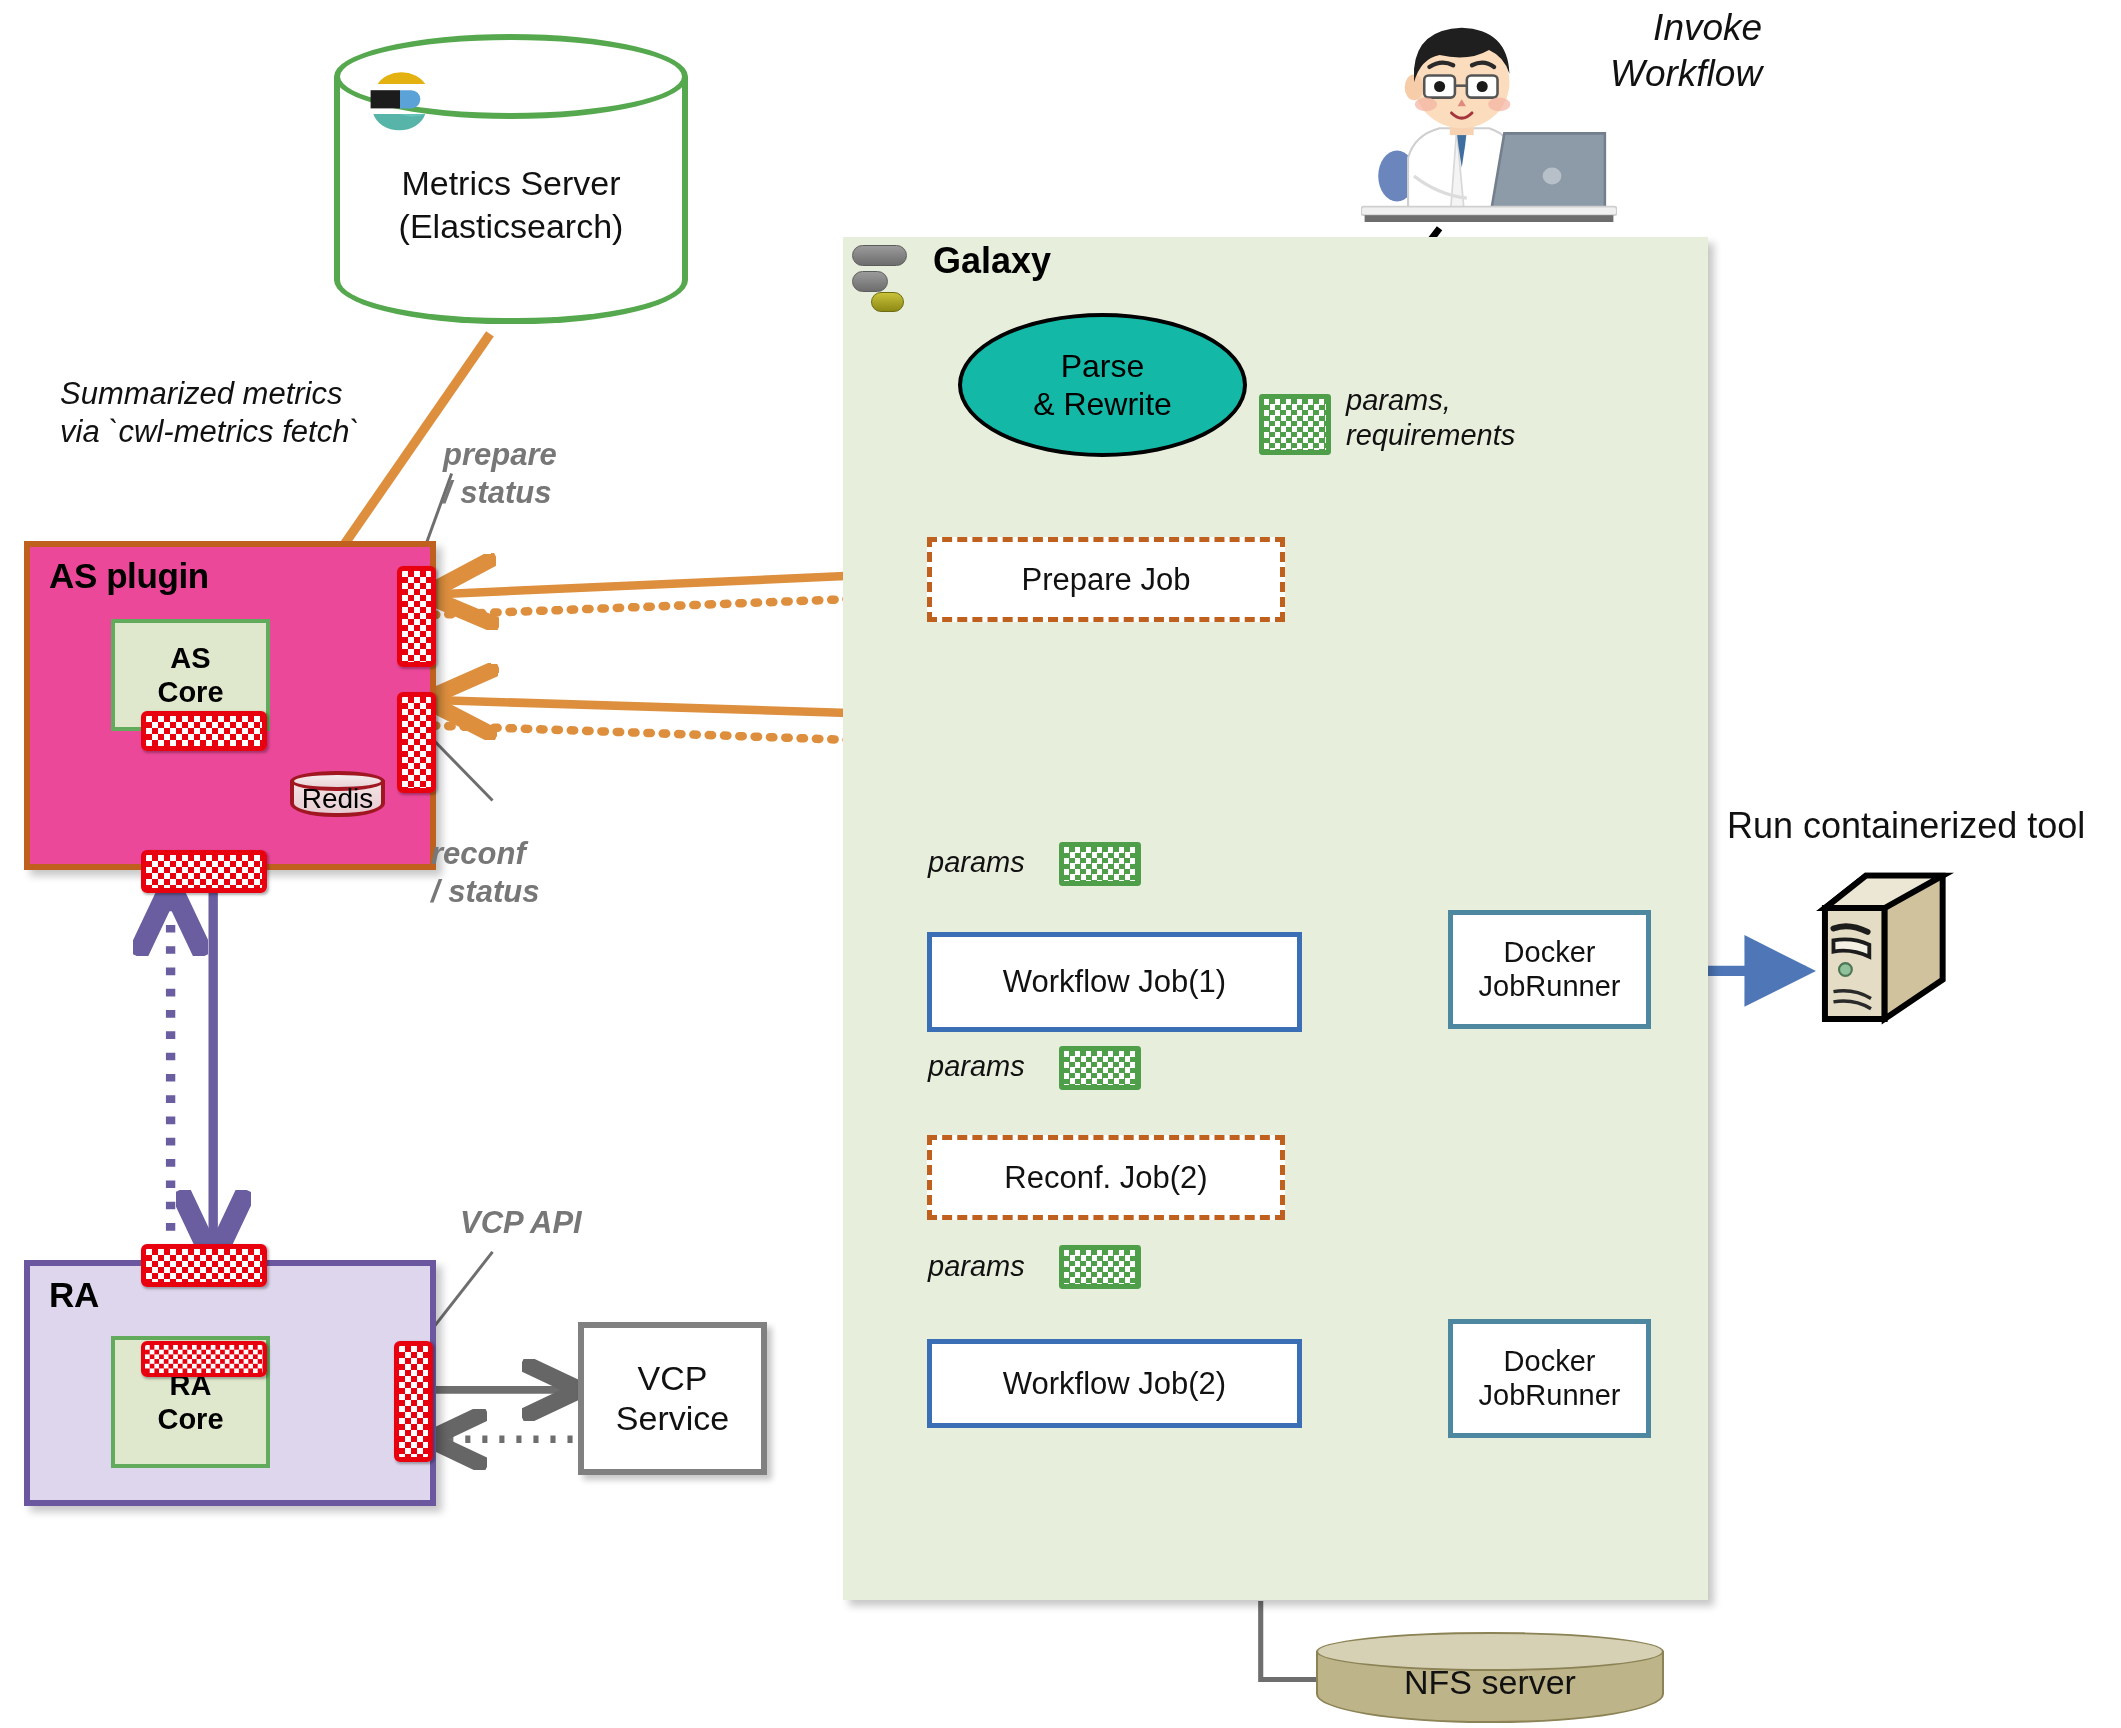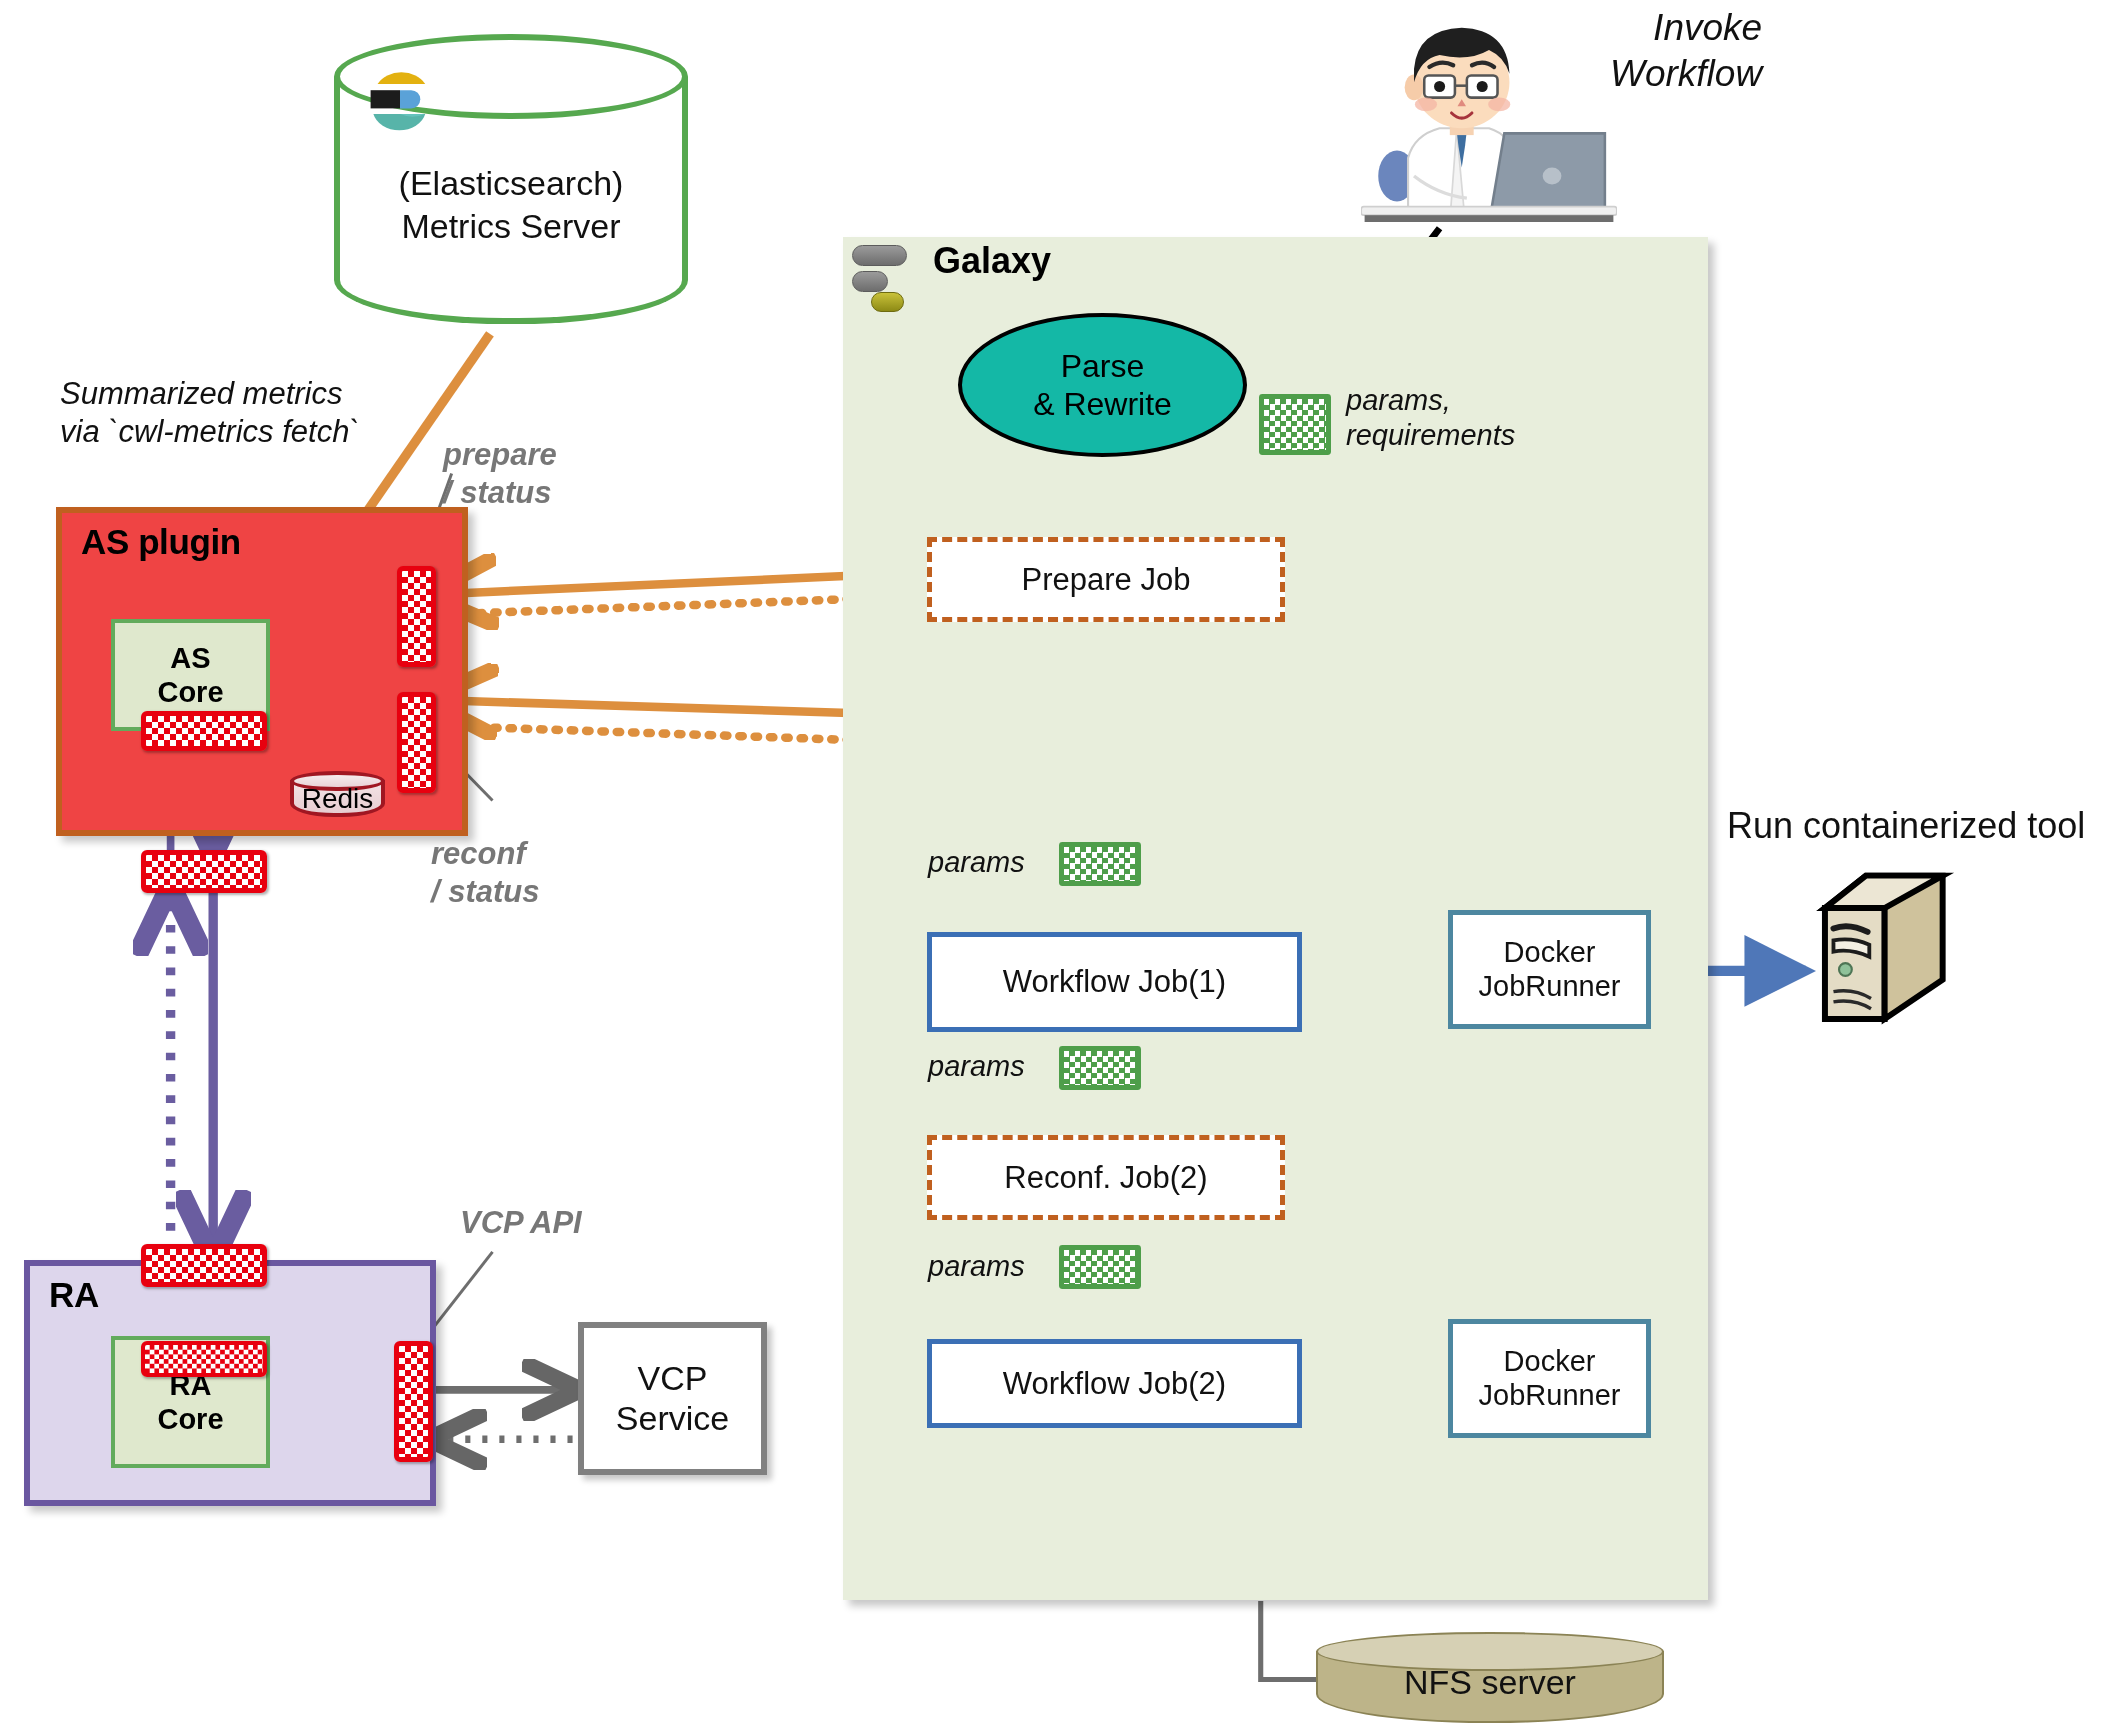--- a/index.html
+++ b/index.html
@@ -8,24 +8,23 @@
 
   .abs{position:absolute;}
   .ctr{display:flex;align-items:center;justify-content:center;text-align:center;}
 
   
   .panel-galaxy{
     left:843px;top:237px;width:865px;height:1363px;
     background:#e8eedc;box-shadow:6px 6px 7.7px rgba(0,0,0,.22);
   }
   .panel-as{
-    left:24px;top:507px;width:400px;height:317px;
-    background:#ef4444;border:6px solid #c0601f;
+    left:24px;top:541px;width:400px;height:317px;
+    background:#ec4899;border:6px solid #c0601f;
     box-shadow:6px 6px 7.7px rgba(0,0,0,.22);
-    margin-left:32px;
   }
   .panel-ra{
     left:24px;top:1260px;width:400px;height:234px;
     background:#ddd6ec;border:6px solid #6a57a0;
     box-shadow:6px 6px 7.7px rgba(0,0,0,.22);
   }
   .panel-title{
     position:absolute;font-weight:bold;font-size:35px;color:#000;letter-spacing:-0.4px;
   }
   .panel-title.as{left:19px;top:8.5px;}
@@ -293,22 +292,22 @@
     <div class="m-mask"></div>
     <div class="m-top2"></div>
     <svg class="es-logo" viewBox="0 0 100 100">
       <path d="M18,27 A38,30 0 0 1 86,27 Z" fill="#e3b110"></path>
       <rect x="8" y="36" width="42" height="26" fill="#1c1c1c"></rect>
       <path d="M50,36 H66 a13,13 0 0 1 0,26 H50 Z" fill="#5aa2d8"></path>
       <path d="M12,70 A38,30 0 0 0 86,70 Z" fill="#3aa79a" opacity="0.85"></path>
       <path d="M50,70 A38,30 0 0 0 86,70 Z" fill="#67c5c0" opacity="0.85"></path>
     </svg>
     <div class="m-label">
+      <div>Metrics Server</div>
       <div>(Elasticsearch)</div>
-      <div>Metrics Server</div>
     </div>
   </div>
 
   <div class="abs lbl" style="left:60px;top:375px;font-size:31px;">
     <div>Summarized metrics</div>
     <div>via `cwl-metrics fetch`</div>
   </div>
 
   <div class="abs panel-as">
     <span class="panel-title as">AS plugin</span>

